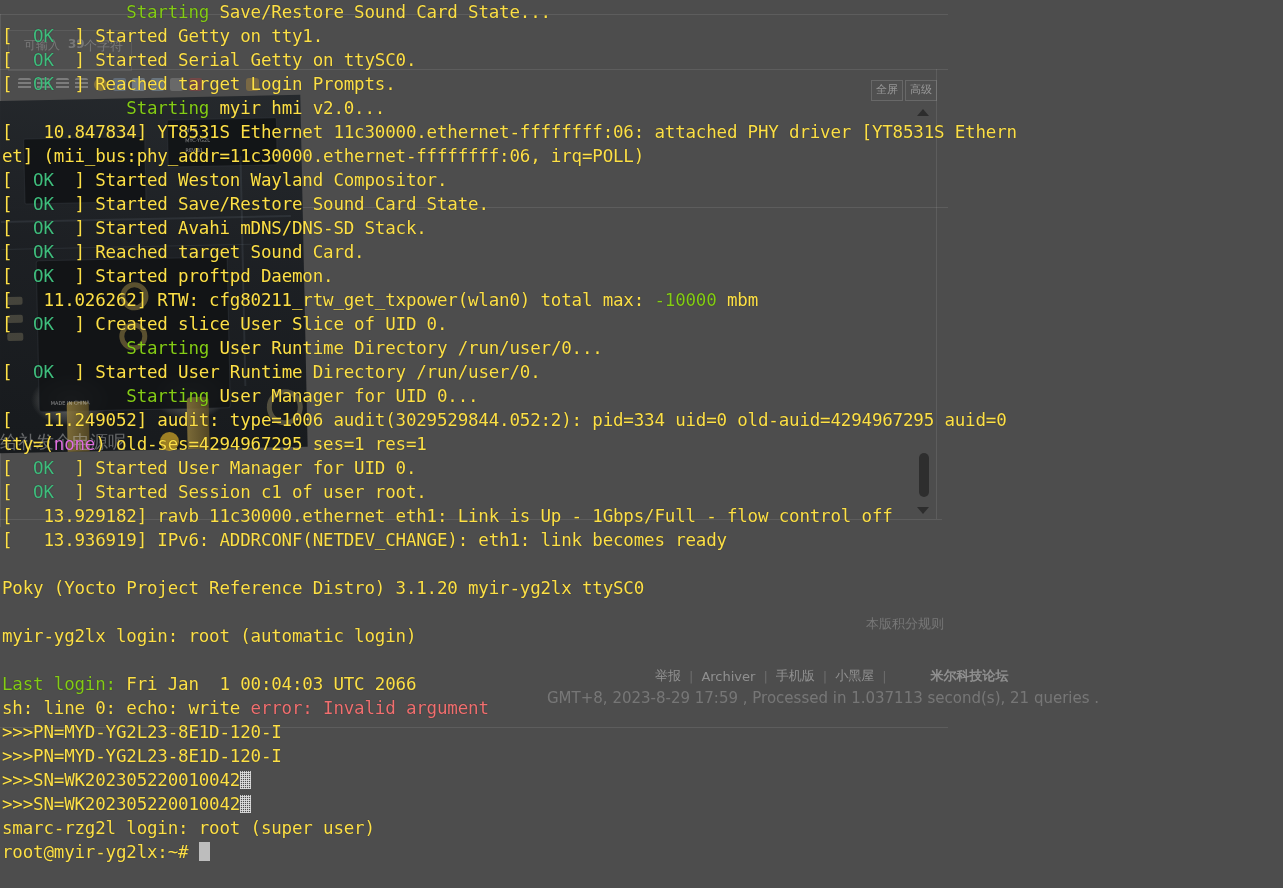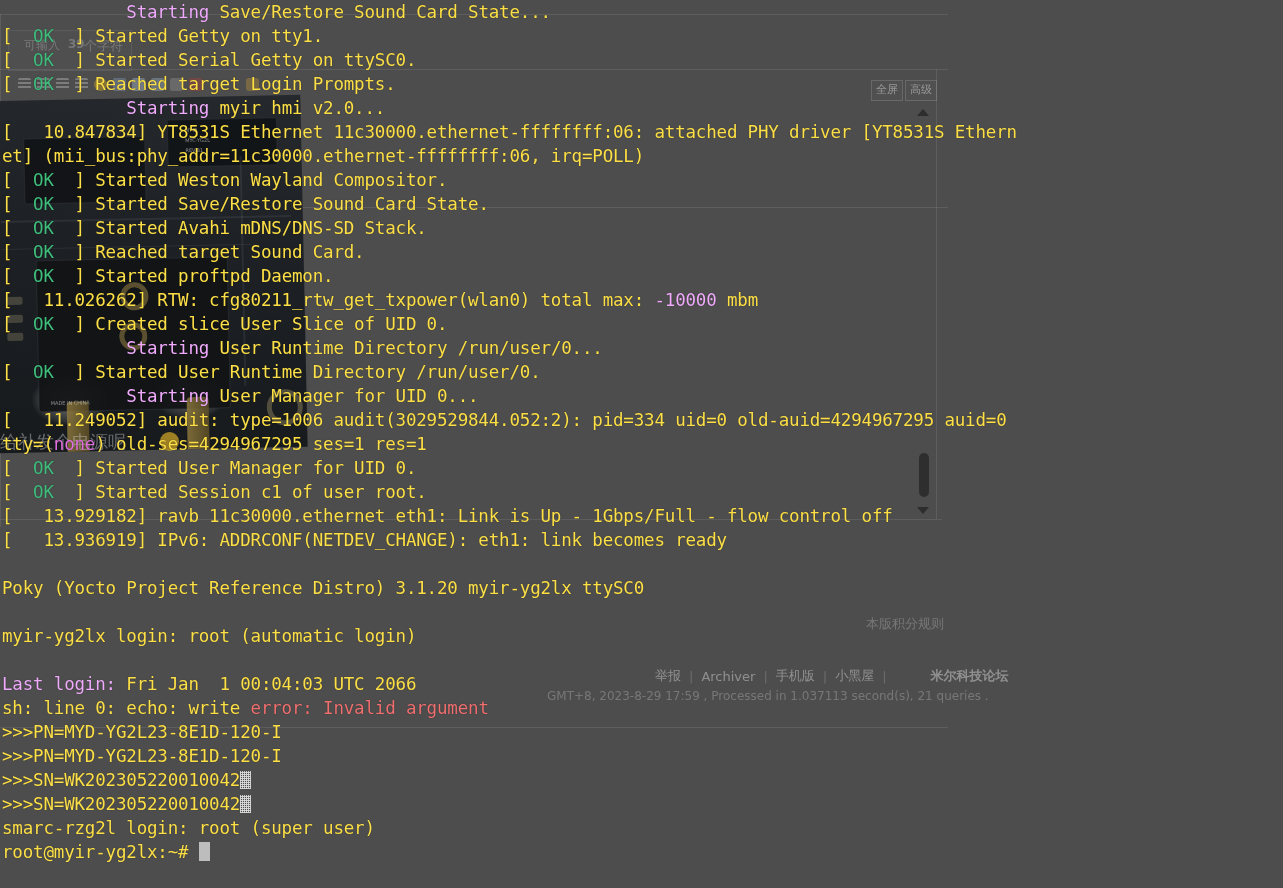--- a/index.html
+++ b/index.html
@@ -173,21 +173,21 @@
     letter-spacing: -0.18px;
     color: #f2efe9;
     white-space: pre;
   }
   #terminal .line {
     height: 24px;
     padding-left: 2px;
     text-shadow: 0 0 1px rgba(0,0,0,0.55);
   }
   .c-green   { color: #3fbd7d; }
-  .c-cyan    { color: #f0abfc; text-align: right; }
+  .c-cyan    { color: #84cc16; text-align: right; }
   .c-white   { color: #fde047; }
   .c-red     { color: #f07070; }
   .c-magenta { color: #e06fe0; }
   .cursor {
     display: inline-block;
     width: 11px;
     height: 19px;
     background: #bdbdbd;
     vertical-align: -3px;
   }
@@ -279,18 +279,18 @@
       <span style="opacity:.45">|</span>
       <span>Archiver</span>
       <span style="opacity:.45">|</span>
       <span>手机版</span>
       <span style="opacity:.45">|</span>
       <span>小黑屋</span>
       <span style="opacity:.45">|</span>
       <span style="font-weight:bold;margin-left:36px;">米尔科技论坛</span>
     </div>
 
-    <div class="bg-text dim" style="left:547px;top:689px;font-size:12px;">GMT+8, 2023-8-29 17:59 , Processed in 1.037113 second(s), 21 queries .</div>
+    <div class="bg-text dim" style="left:547px;top:689px;font-size:15px;">GMT+8, 2023-8-29 17:59 , Processed in 1.037113 second(s), 21 queries .</div>
   </div>
 
   <div id="terminal"><div class="line"><span class="c-white">            </span><span class="c-cyan">Starting</span><span class="c-white"> Save/Restore Sound Card State...</span></div><div class="line"><span class="c-white">[  </span><span class="c-green">OK</span><span class="c-white">  ] Started Getty on tty1.</span></div><div class="line"><span class="c-white">[  </span><span class="c-green">OK</span><span class="c-white">  ] Started Serial Getty on ttySC0.</span></div><div class="line"><span class="c-white">[  </span><span class="c-green">OK</span><span class="c-white">  ] Reached target Login Prompts.</span></div><div class="line"><span class="c-white">            </span><span class="c-cyan">Starting</span><span class="c-white"> myir hmi v2.0...</span></div><div class="line"><span class="c-white">[   10.847834] YT8531S Ethernet 11c30000.ethernet-ffffffff:06: attached PHY driver [YT8531S Ethern</span></div><div class="line"><span class="c-white">et] (mii_bus:phy_addr=11c30000.ethernet-ffffffff:06, irq=POLL)</span></div><div class="line"><span class="c-white">[  </span><span class="c-green">OK</span><span class="c-white">  ] Started Weston Wayland Compositor.</span></div><div class="line"><span class="c-white">[  </span><span class="c-green">OK</span><span class="c-white">  ] Started Save/Restore Sound Card State.</span></div><div class="line"><span class="c-white">[  </span><span class="c-green">OK</span><span class="c-white">  ] Started Avahi mDNS/DNS-SD Stack.</span></div><div class="line"><span class="c-white">[  </span><span class="c-green">OK</span><span class="c-white">  ] Reached target Sound Card.</span></div><div class="line"><span class="c-white">[  </span><span class="c-green">OK</span><span class="c-white">  ] Started proftpd Daemon.</span></div><div class="line"><span class="c-white">[   11.026262] RTW: cfg80211_rtw_get_txpower(wlan0) total max: </span><span class="c-cyan">-10000</span><span class="c-white"> mbm</span></div><div class="line"><span class="c-white">[  </span><span class="c-green">OK</span><span class="c-white">  ] Created slice User Slice of UID 0.</span></div><div class="line"><span class="c-white">            </span><span class="c-cyan">Starting</span><span class="c-white"> User Runtime Directory /run/user/0...</span></div><div class="line"><span class="c-white">[  </span><span class="c-green">OK</span><span class="c-white">  ] Started User Runtime Directory /run/user/0.</span></div><div class="line"><span class="c-white">            </span><span class="c-cyan">Starting</span><span class="c-white"> User Manager for UID 0...</span></div><div class="line"><span class="c-white">[   11.249052] audit: type=1006 audit(3029529844.052:2): pid=334 uid=0 old-auid=4294967295 auid=0</span></div><div class="line"><span class="c-white">tty=(</span><span class="c-magenta">none</span><span class="c-white">) old-ses=4294967295 ses=1 res=1</span></div><div class="line"><span class="c-white">[  </span><span class="c-green">OK</span><span class="c-white">  ] Started User Manager for UID 0.</span></div><div class="line"><span class="c-white">[  </span><span class="c-green">OK</span><span class="c-white">  ] Started Session c1 of user root.</span></div><div class="line"><span class="c-white">[   13.929182] ravb 11c30000.ethernet eth1: Link is Up - 1Gbps/Full - flow control off</span></div><div class="line"><span class="c-white">[   13.936919] IPv6: ADDRCONF(NETDEV_CHANGE): eth1: link becomes ready</span></div><div class="line"><span class="c-white"></span></div><div class="line"><span class="c-white">Poky (Yocto Project Reference Distro) 3.1.20 myir-yg2lx ttySC0</span></div><div class="line"><span class="c-white"></span></div><div class="line"><span class="c-white">myir-yg2lx login: root (automatic login)</span></div><div class="line"><span class="c-white"></span></div><div class="line"><span class="c-cyan">Last login:</span><span class="c-white"> Fri Jan  1 00:04:03 UTC 2066</span></div><div class="line"><span class="c-white">sh: line 0: echo: write </span><span class="c-red">error: Invalid argument</span></div><div class="line"><span class="c-white">&gt;&gt;&gt;PN=MYD-YG2L23-8E1D-120-I</span></div><div class="line"><span class="c-white">&gt;&gt;&gt;PN=MYD-YG2L23-8E1D-120-I</span></div><div class="line"><span class="c-white">&gt;&gt;&gt;SN=WK202305220010042</span><span class="redact"></span></div><div class="line"><span class="c-white">&gt;&gt;&gt;SN=WK202305220010042</span><span class="redact"></span></div><div class="line"><span class="c-white">smarc-rzg2l login: root (super user)</span></div><div class="line"><span class="c-white">root@myir-yg2lx:~# </span><span class="cursor"></span></div></div>
 
 </div>
 
 </body></html>

